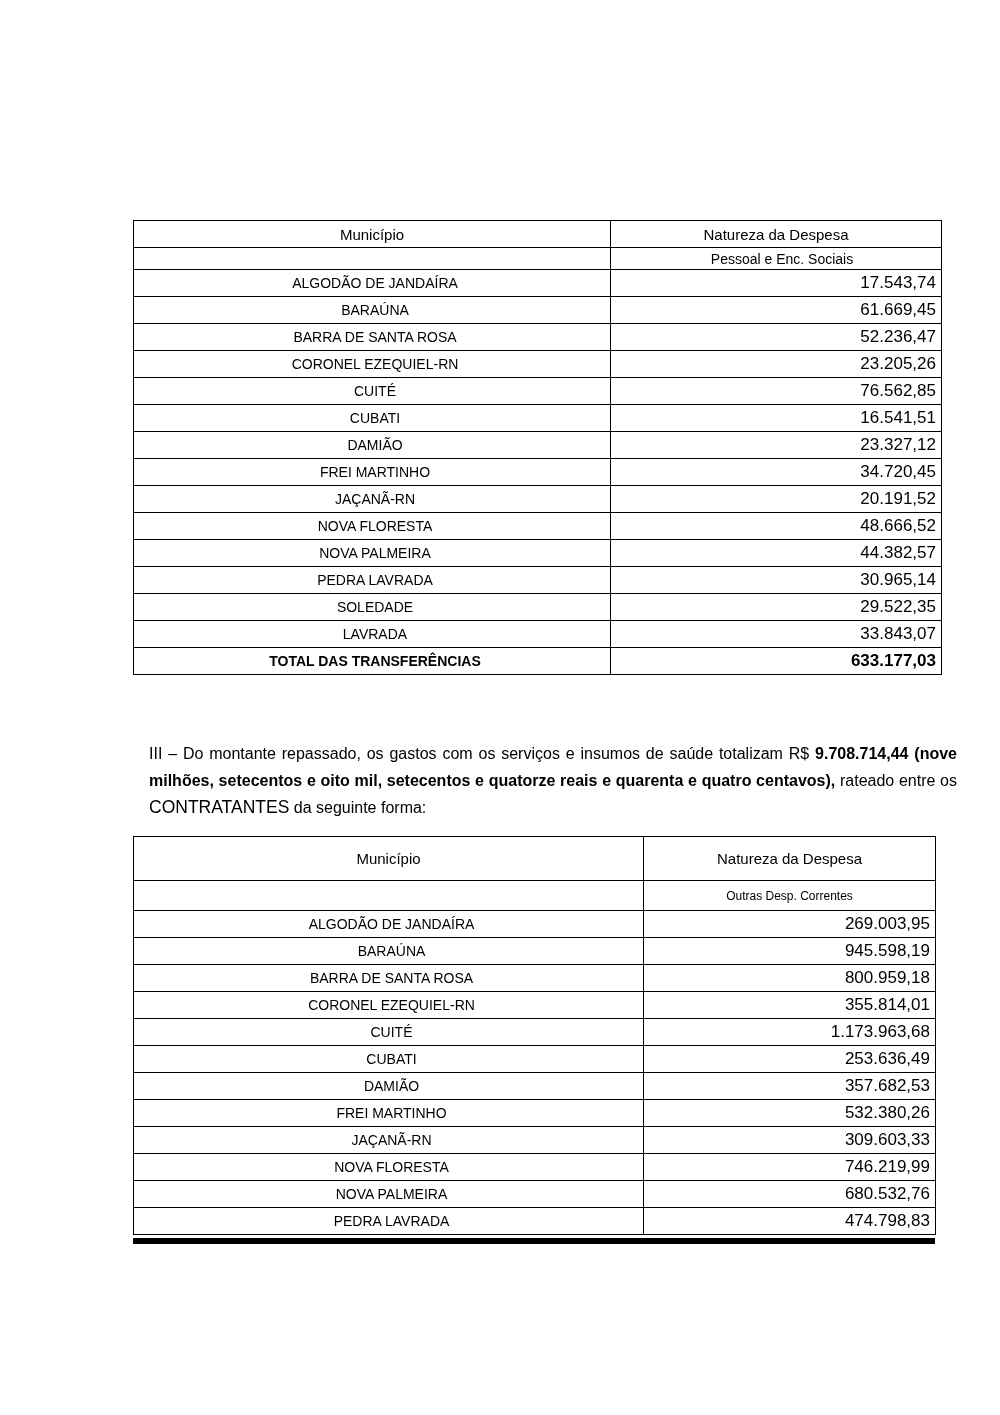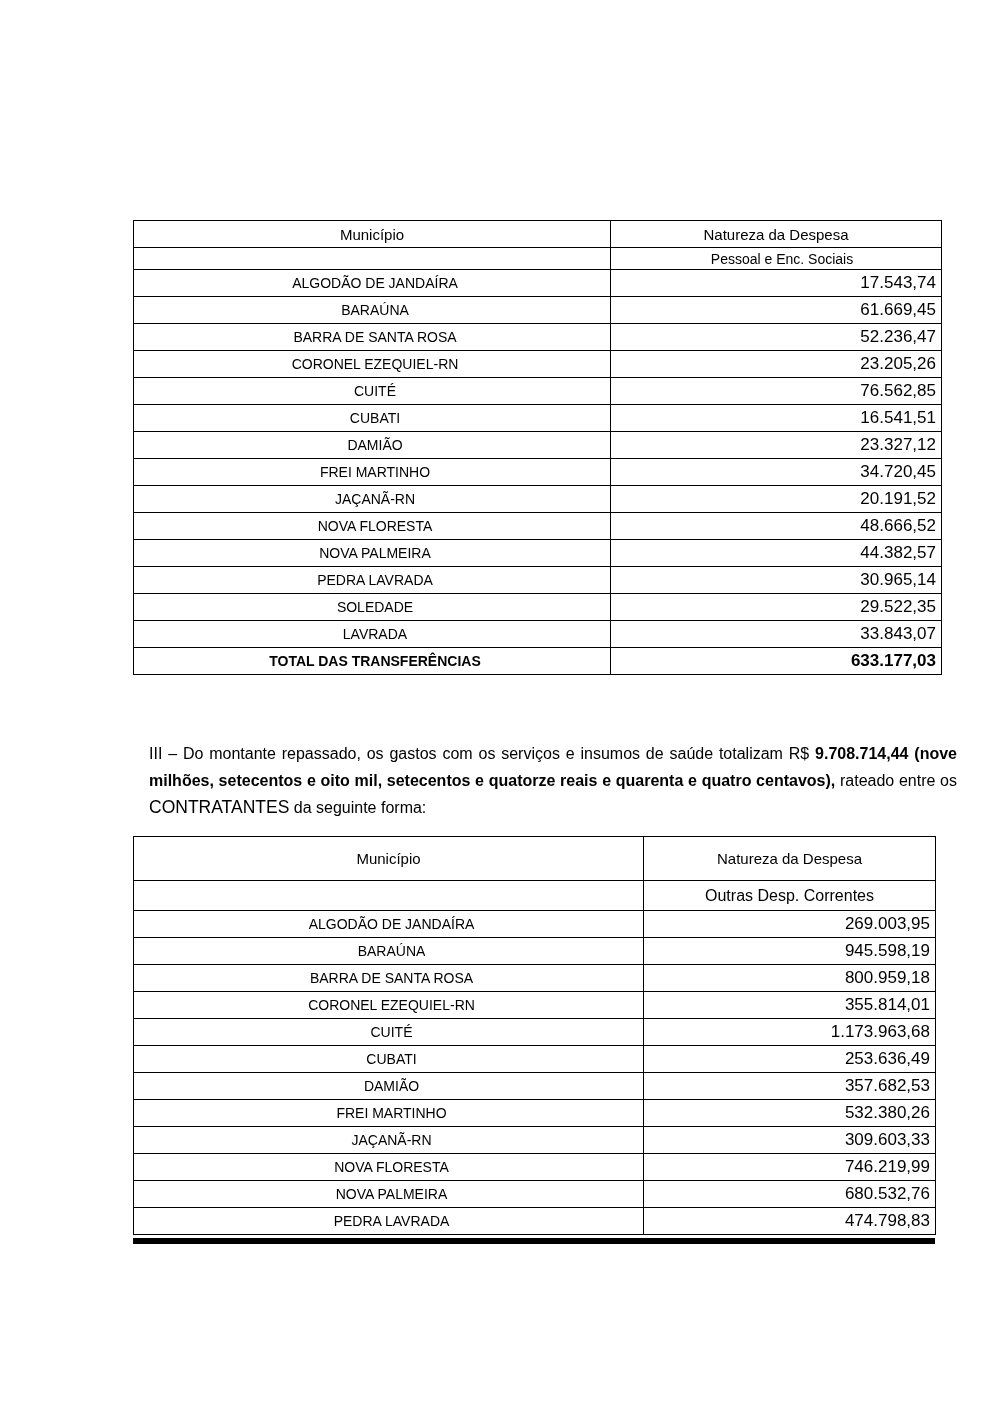--- a/index.html
+++ b/index.html
@@ -17,21 +17,21 @@
     vertical-align: middle;
     overflow: hidden;
     white-space: nowrap;
   }
 
   .table1 { position: absolute; left: 133px; top: 220px; width: 808px; }
   .table2 { position: absolute; left: 133px; top: 836px; width: 802px; }
 
   .hdr { font-size: 15px; font-weight: 400; text-align: center; }
   .subhdr { font-size: 14px; font-weight: 400; text-align: center; padding-left: 12px; }
-  .subhdr-small { font-size: 16px; font-weight: 400; text-align: center; }
+  .subhdr-small { font-size: 12px; font-weight: 400; text-align: center; }
 
   .table1 tr.hrow { height: 27px; }
   .table1 tr.shrow { height: 22px; }
   .table1 tbody tr, .table1 tfoot tr { height: 27px; }
 
   .table2 tr.hrow { height: 44px; }
   .table2 tr.shrow { height: 30px; }
   .table2 tbody tr { height: 27px; }
 
   .name-cell { font-size: 14px; text-align: center; padding-left: 6px; }

